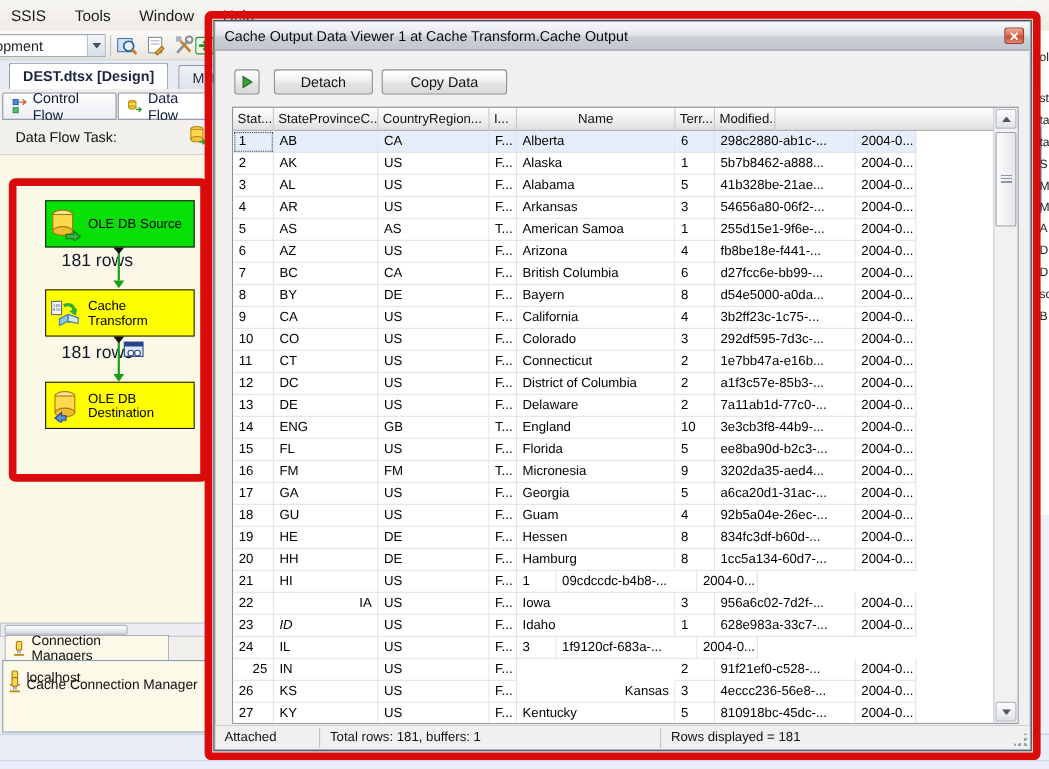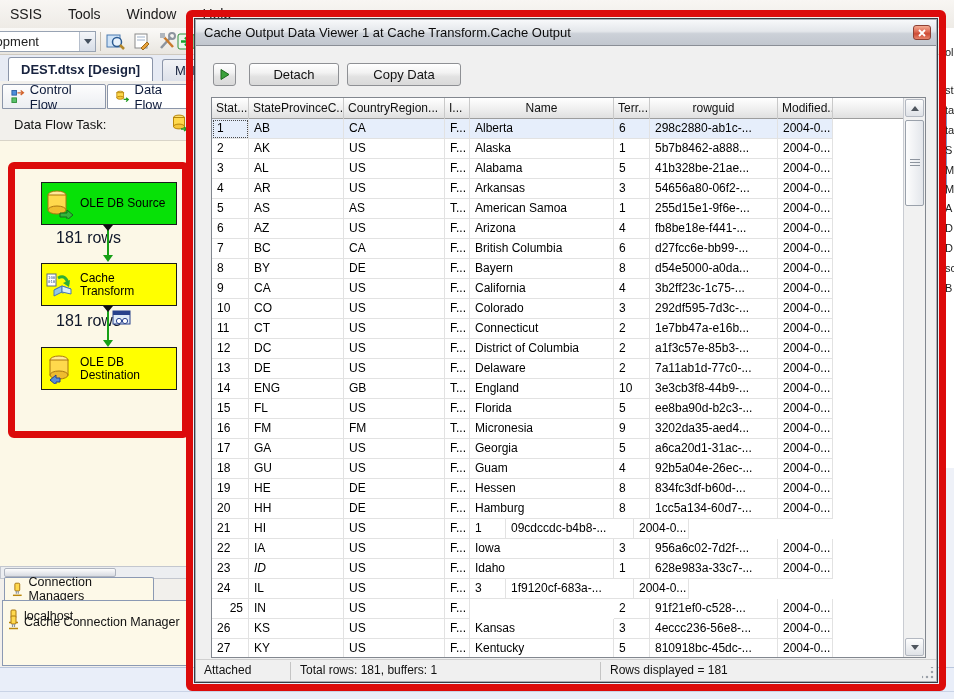--- a/index.html
+++ b/index.html
@@ -363,21 +363,20 @@
     <div class="btn copy-btn">Copy Data</div>
 
     <div class="grid">
       <div class="grid-header">
           <div class="gh" style="width: 37px;">Stat...</div>
           <div class="gh" style="width: 95px;">StateProvinceC...</div>
           <div class="gh" style="width: 101px;">CountryRegion...</div>
           <div class="gh" style="width: 25px;">I...</div>
           <div class="gh center" style="width: 144px;">Name</div>
           <div class="gh" style="width: 36px;">Terr...</div>
-          <div class="gh center" style="width: 128px;">rowguid</div>
           <div class="gh" style="width: 55px;">Modified...</div>
           <div class="gh gh-fill"></div>
         </div>
       <div class="grid-body">
           <div class="gr sel">
             <div class="gc focus" style="width: 37px;">1</div>
             <div class="gc" style="width: 95px;">AB</div>
             <div class="gc" style="width: 101px;">CA</div>
             <div class="gc" style="width: 25px;">F...</div>
             <div class="gc" style="width: 144px;">Alberta</div>
@@ -579,21 +578,21 @@
             <div class="gc" style="width: 37px;">21</div>
             <div class="gc" style="width: 95px;">HI</div>
             <div class="gc" style="width: 101px;">US</div>
             <div class="gc" style="width: 25px;">F...</div>
             <div class="gc" style="width: 36px;">1</div>
             <div class="gc" style="width: 128px;">09cdccdc-b4b8-...</div>
             <div class="gc" style="width: 55px;">2004-0...</div>
           </div>
           <div class="gr">
             <div class="gc" style="width: 37px;">22</div>
-            <div class="gc" style="width: 95px;">IA</div>
+            <div class="gc" style="width: 95px; text-align: right;">IA</div>
             <div class="gc" style="width: 101px;">US</div>
             <div class="gc" style="width: 25px;">F...</div>
             <div class="gc" style="width: 144px;">Iowa</div>
             <div class="gc" style="width: 36px;">3</div>
             <div class="gc" style="width: 128px;">956a6c02-7d2f-...</div>
             <div class="gc" style="width: 55px;">2004-0...</div>
           </div>
           <div class="gr">
             <div class="gc" style="width: 37px;">23</div>
             <div class="gc" style="width: 95px; font-style: italic;">ID</div>
@@ -621,21 +620,21 @@
             <div class="gc" style="width: 144px; margin-top: 20px;">Indiana</div>
             <div class="gc" style="width: 36px;">2</div>
             <div class="gc" style="width: 128px;">91f21ef0-c528-...</div>
             <div class="gc" style="width: 55px;">2004-0...</div>
           </div>
           <div class="gr">
             <div class="gc" style="width: 37px;">26</div>
             <div class="gc" style="width: 95px;">KS</div>
             <div class="gc" style="width: 101px;">US</div>
             <div class="gc" style="width: 25px;">F...</div>
-            <div class="gc" style="width: 144px;">Kansas</div>
+            <div class="gc" style="width: 144px; text-align: right;">Kansas</div>
             <div class="gc" style="width: 36px;">3</div>
             <div class="gc" style="width: 128px;">4eccc236-56e8-...</div>
             <div class="gc" style="width: 55px;">2004-0...</div>
           </div>
           <div class="gr">
             <div class="gc" style="width: 37px;">27</div>
             <div class="gc" style="width: 95px;">KY</div>
             <div class="gc" style="width: 101px;">US</div>
             <div class="gc" style="width: 25px;">F...</div>
             <div class="gc" style="width: 144px;">Kentucky</div>

